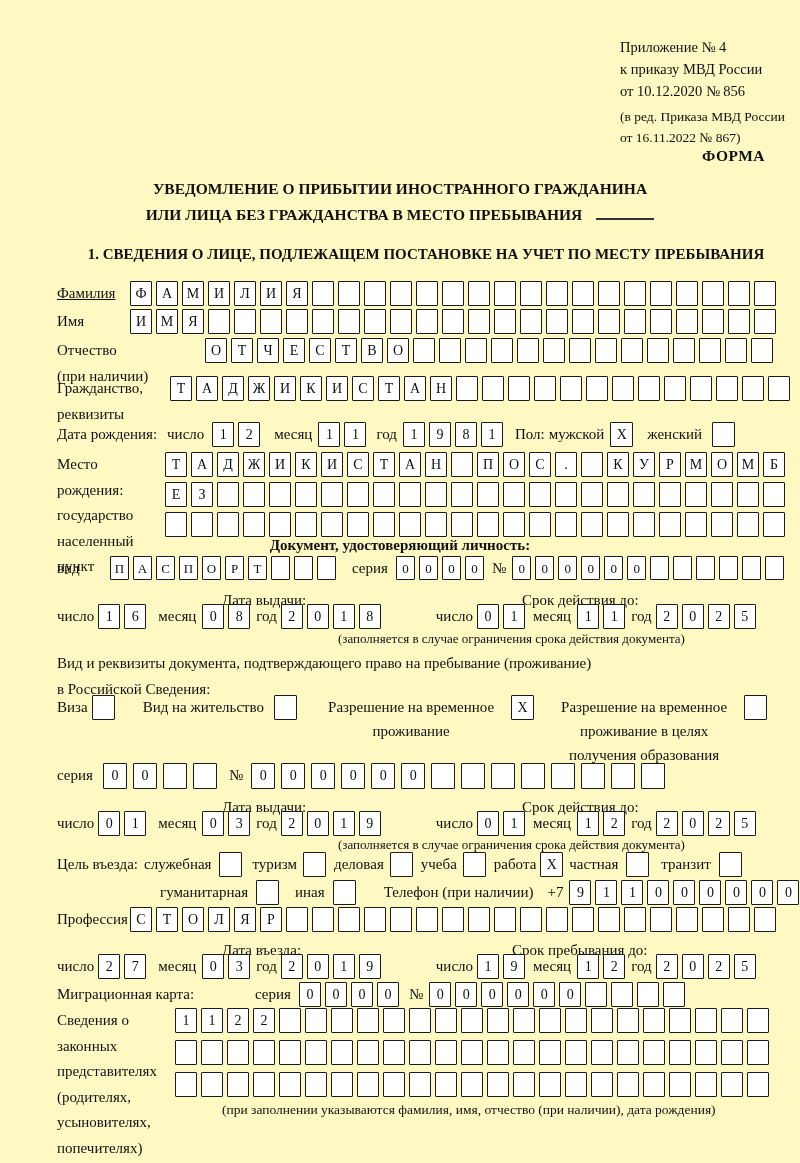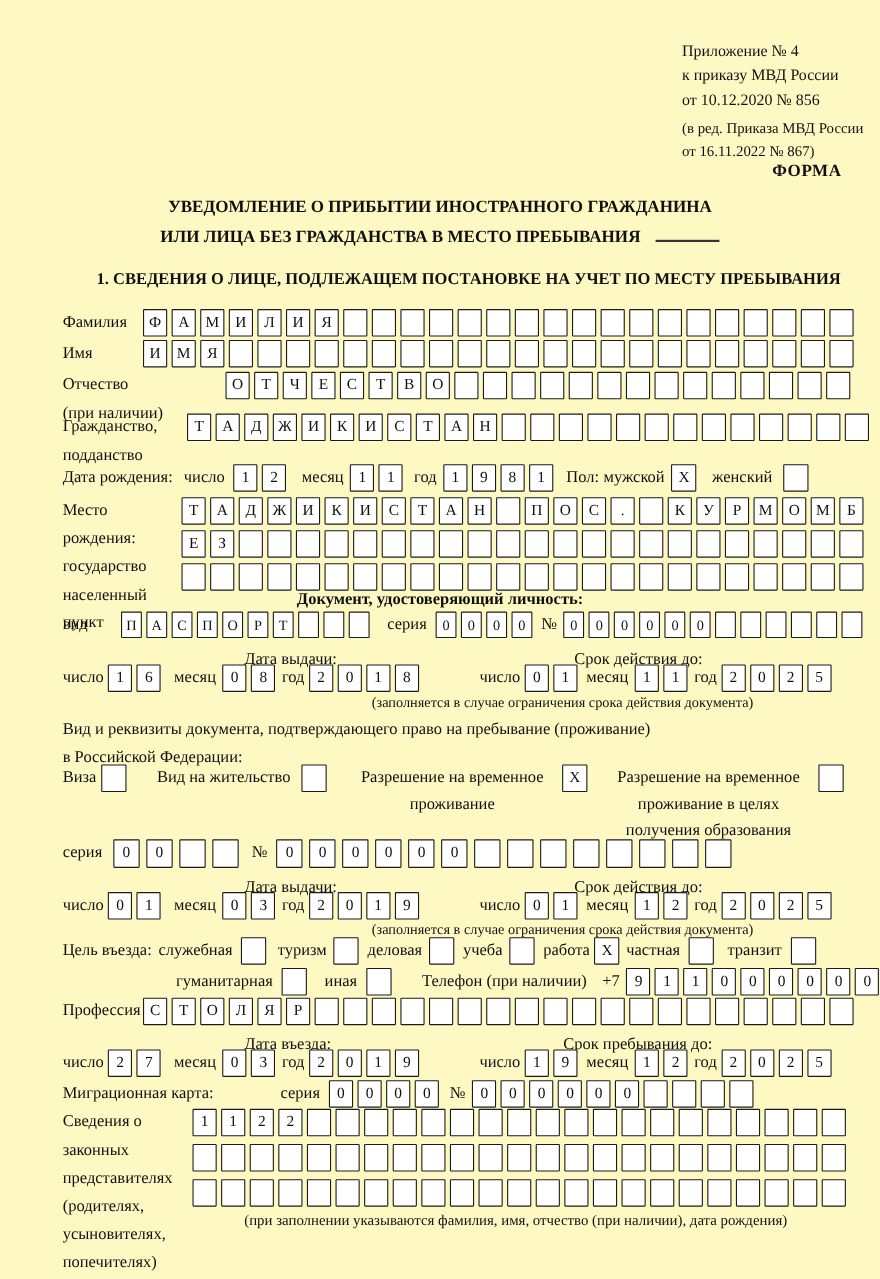--- a/index.html
+++ b/index.html
@@ -54,21 +54,21 @@
   <div class="abs bold" style="left:702px;top:147px;font-size:15.5px;letter-spacing:.5px;">ФОРМА</div>
 
   <div class="abs center bold" style="top:180px;font-size:15.5px;">УВЕДОМЛЕНИЕ О ПРИБЫТИИ ИНОСТРАННОГО ГРАЖДАНИНА</div>
   <div class="abs center bold" style="top:204px;font-size:15.5px;">
     <span>ИЛИ ЛИЦА БЕЗ ГРАЖДАНСТВА В МЕСТО ПРЕБЫВАНИЯ</span><span class="underline-slot"></span>
   </div>
 
   <div class="abs center bold" style="top:246px;font-size:15px;padding-left:26px;">1. СВЕДЕНИЯ О ЛИЦЕ, ПОДЛЕЖАЩЕМ ПОСТАНОВКЕ НА УЧЕТ ПО МЕСТУ ПРЕБЫВАНИЯ</div>
 
   <div class="row" style="left:57px;top:281px;">
-    <span class="lbl" style="width:73px;">Фамилия</span>
+    <span class="lbl" style="width:73px;text-decoration:underline;">Фамилия</span>
     <span class="boxes">
         <span class="cell">Ф</span>
         <span class="cell">А</span>
         <span class="cell">М</span>
         <span class="cell">И</span>
         <span class="cell">Л</span>
         <span class="cell">И</span>
         <span class="cell">Я</span>
         <span class="cell"></span>
         <span class="cell"></span>
@@ -149,21 +149,21 @@
         <span class="cell"></span>
         <span class="cell"></span>
         <span class="cell"></span>
         <span class="cell"></span>
       </span>
   </div>
 
   <div class="row" style="left:57px;top:376px;">
     <span class="lblcol" style="width:113px;">
       <span>Гражданство,</span>
-      <span>подданство</span>
+      <span>реквизиты</span>
     </span>
     <span class="boxes">
         <span class="cell">Т</span>
         <span class="cell">А</span>
         <span class="cell">Д</span>
         <span class="cell">Ж</span>
         <span class="cell">И</span>
         <span class="cell">К</span>
         <span class="cell">И</span>
         <span class="cell">С</span>
@@ -378,21 +378,21 @@
         <span class="cell">2</span>
         <span class="cell">0</span>
         <span class="cell">2</span>
         <span class="cell">5</span>
       </span>
   </div>
 
   <div class="abs note" style="left:338px;top:630px;">(заполняется в случае ограничения срока действия документа)</div>
 
   <div class="abs lbl" style="left:57px;top:651px;">Вид и реквизиты документа, подтверждающего право на пребывание (проживание)</div>
-  <div class="abs lbl" style="left:57px;top:677px;">в Российской Федерации:</div>
+  <div class="abs lbl" style="left:57px;top:677px;">в Российской Сведения:</div>
 
   <div class="row" style="left:57px;top:695px;">
     <span class="lbl mr4">Виза</span>
     <span class="cb mr28"></span>
     <span class="lbl mr10">Вид на жительство</span>
     <span class="cb mr24"></span>
     <span class="center2 mr10" style="width:180px;">
       <span>Разрешение на временное</span><br>
       <span>проживание</span>
     </span>

